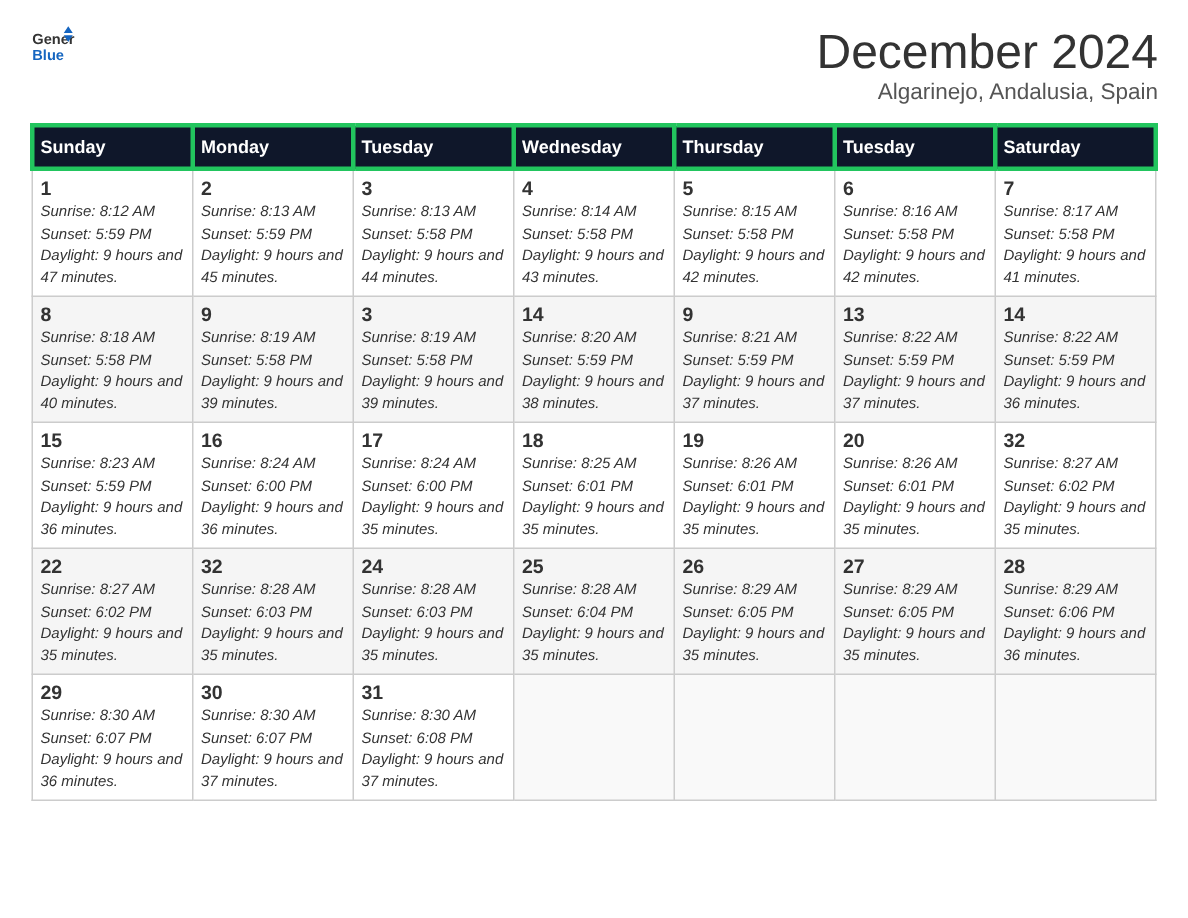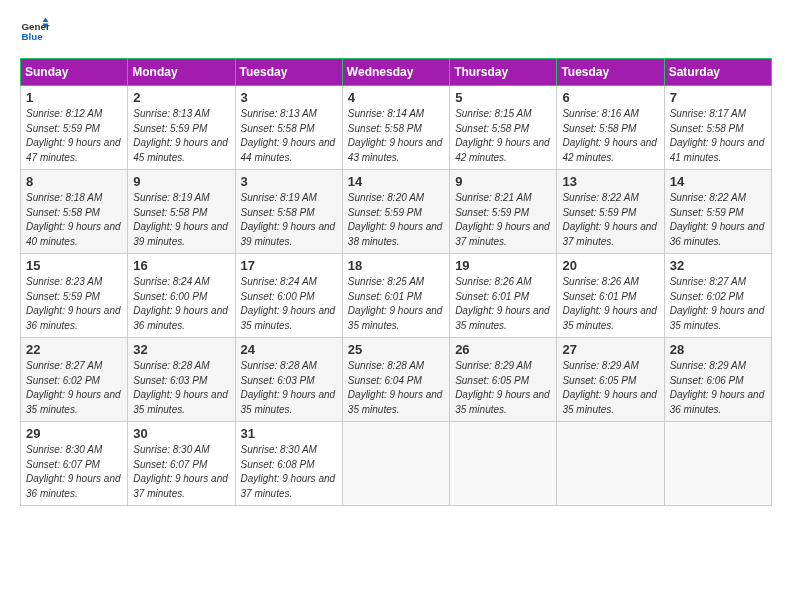--- a/index.html
+++ b/index.html
@@ -36,27 +36,27 @@
     .subtitle {
       font-size: 15px;
       color: #555;
     }
     .calendar {
       width: 100%;
       border-collapse: collapse;
       font-size: 10.5px;
     }
     .calendar thead th {
-      background: #a21caf;
+      background: #0f172a;
       color: #fff;
       padding: 6px 4px;
       text-align: left;
       font-size: 12px;
       font-weight: bold;
-      border: 1px solid #22c55e;
+      border: 3px solid #22c55e;
     }
     .calendar tbody td {
       border: 1px solid #ccc;
       vertical-align: top;
       padding: 4px 5px;
       min-height: 80px;
       width: calc(100% / 7);
     }
     .calendar tbody tr:nth-child(odd) td {
       background: #fff;
@@ -87,20 +87,22 @@
 <div class="header">
   <div class="logo">
     <svg class="logo-icon" viewBox="0 0 40 40">
       <text x="2" y="18" font-size="13" font-weight="bold" fill="#333">General</text>
       <text x="2" y="32" font-size="13" font-weight="bold" fill="#1565c0">Blue</text>
       <polygon points="30,8 38,8 34,2" fill="#1565c0"></polygon>
       <polygon points="30,10 38,10 34,16" fill="#1565c0"></polygon>
     </svg>
   </div>
   <div class="title-block">
+    <div class="month-title">December 2024</div>
+    <div class="subtitle">Algarinejo, Andalusia, Spain</div>
   </div>
 </div>
 
 <table class="calendar">
   <thead>
     <tr>
     <th>Sunday</th>
         <th>Monday</th>
         <th>Tuesday</th>
         <th>Wednesday</th>

